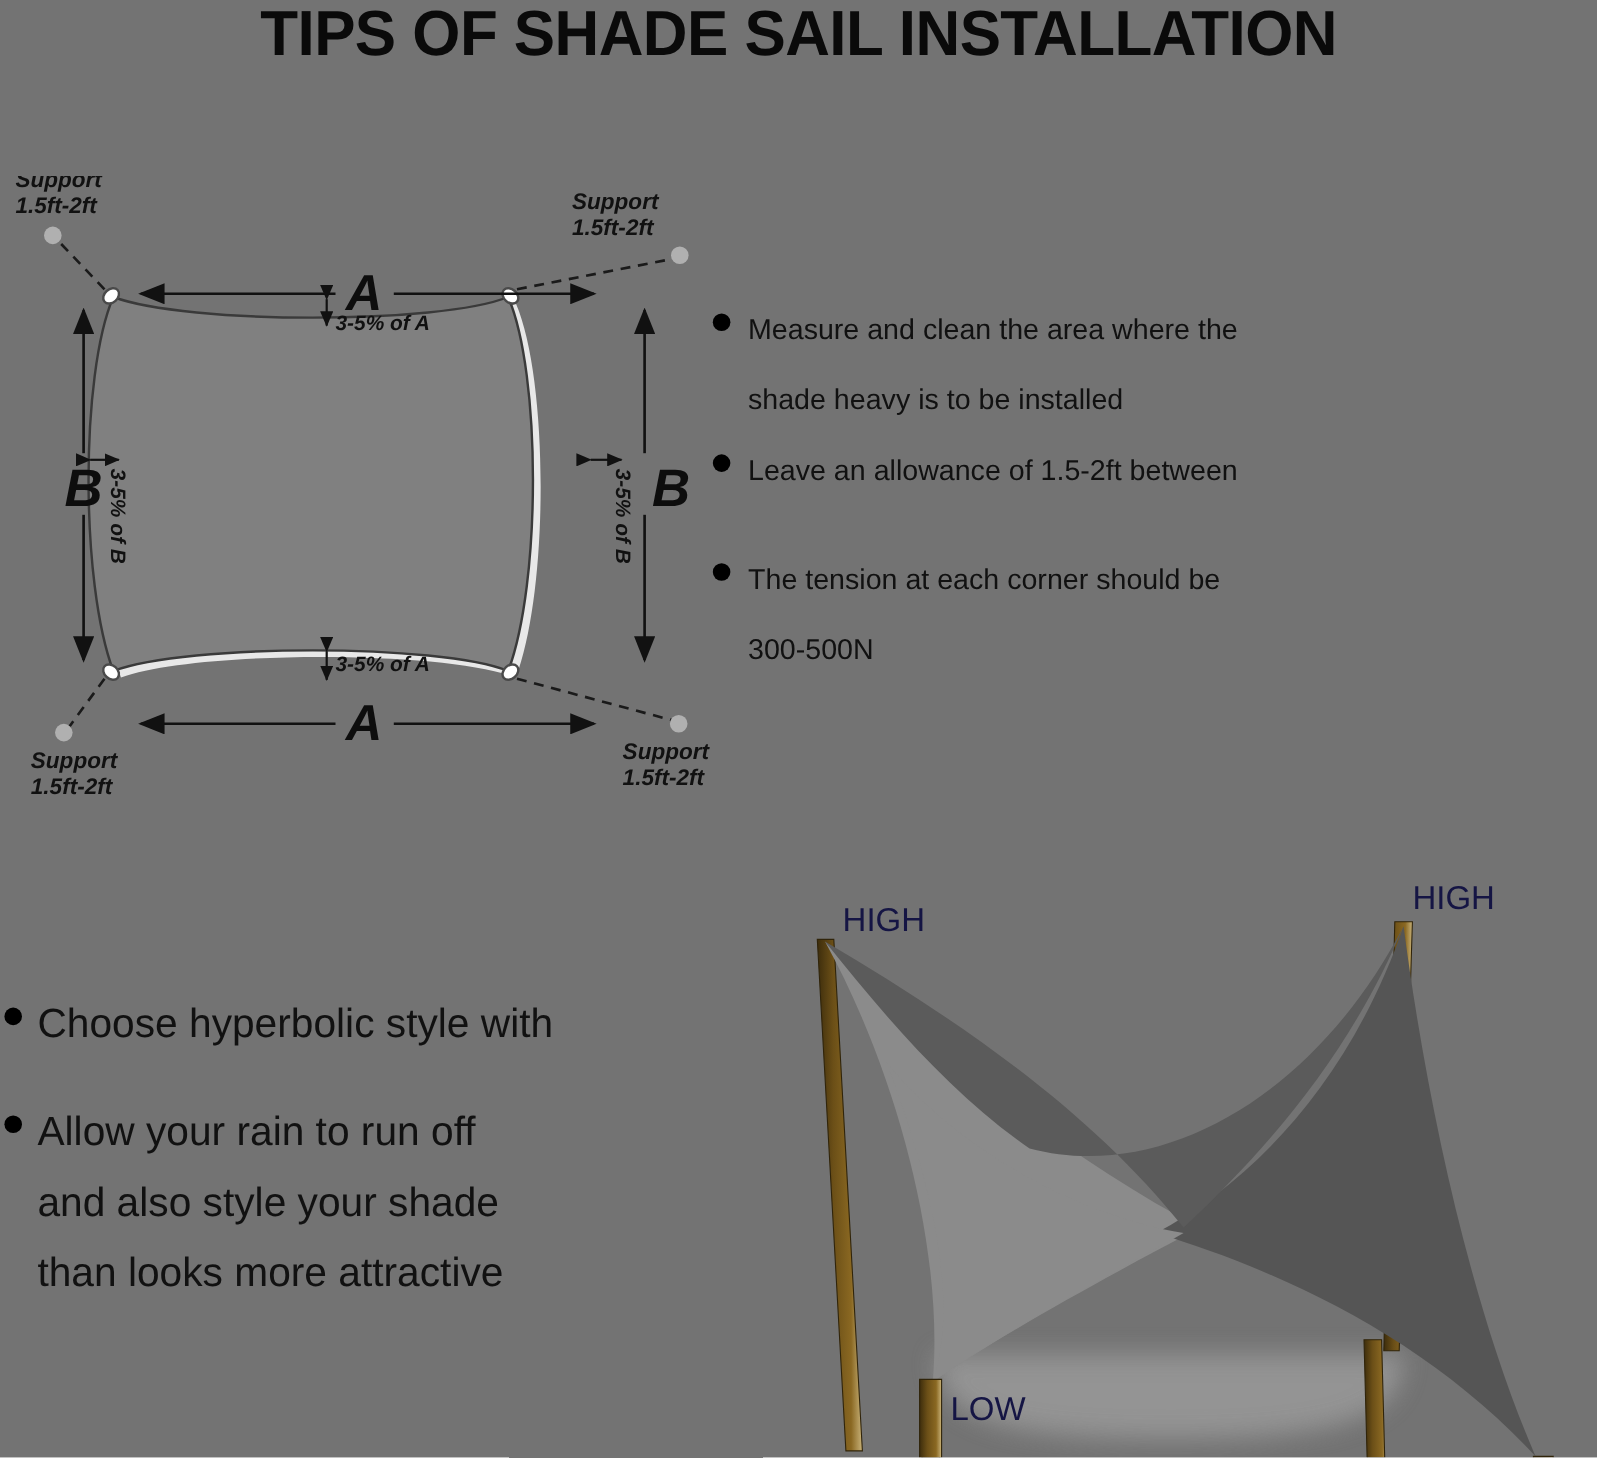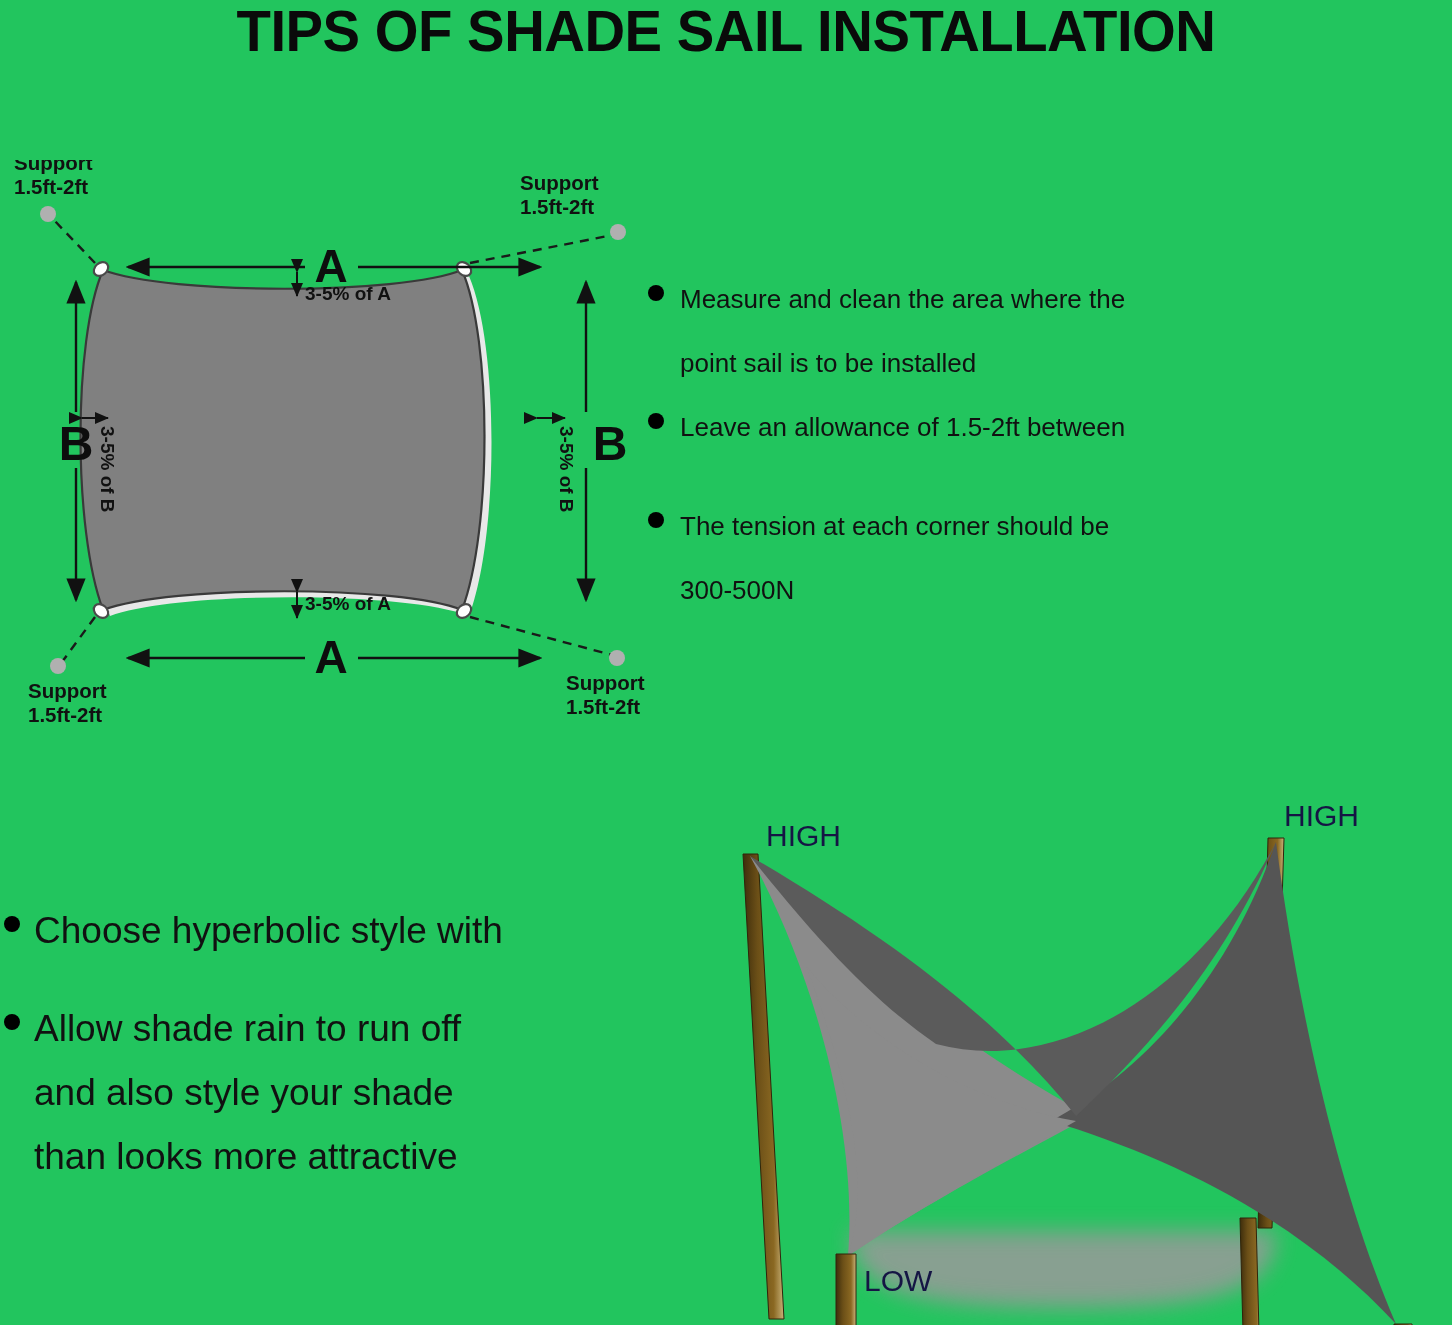--- a/index.html
+++ b/index.html
@@ -9,21 +9,21 @@
     background: #ffffff;
   }
   body {
     font-family: "Liberation Sans", "DejaVu Sans", sans-serif;
     color: #000000;
   }
   #page {
     position: relative;
     width: 1452px;
     height: 1325px;
-    background: #22c55e;
+    background: #737373;
     overflow: hidden;
   }
 
   
   #title {
     position: absolute;
     left: 0;
     top: 0;
     width: 1452px;
     height: 62px;
@@ -110,21 +110,21 @@
     fill: #151544;
   }
 </style>
 </head>
 <body>
 
 <div id="page">
 
   <div id="title">TIPS OF SHADE SAIL INSTALLATION</div>
 
-  <div id="diagram-rect" style="top:160px;">
+  <div id="diagram-rect" style="top:160px;font-style:italic;">
     <svg width="650" height="580" viewBox="0 0 650 580" xmlns="http://www.w3.org/2000/svg">
       <defs>
         <marker id="arrHead" markerWidth="10" markerHeight="8" refX="9" refY="4" orient="auto" markerUnits="strokeWidth">
           <path d="M0,0 L10,4 L0,8 z" fill="#111"></path>
         </marker>
         <marker id="arrHeadS" markerWidth="7" markerHeight="6" refX="6.5" refY="3" orient="auto" markerUnits="strokeWidth">
           <path d="M0,0 L7,3 L0,6 z" fill="#111"></path>
         </marker>
       </defs>
 
@@ -220,21 +220,21 @@
     </svg>
   </div>
 
   <div id="tips-right">
     <div class="bullet-row">
       <span class="bullet-dot"></span>
       <span class="bullet-text">Measure and clean the area where the</span>
     </div>
     <div class="bullet-row">
       <span class="bullet-dot hidden"></span>
-      <span class="bullet-text">point sail is to be installed</span>
+      <span class="bullet-text">shade heavy is to be installed</span>
     </div>
     <div class="bullet-row">
       <span class="bullet-dot"></span>
       <span class="bullet-text">Leave an allowance of 1.5-2ft between</span>
     </div>
     <div class="bullet-row">
       <span class="bullet-dot hidden"></span>
     </div>
     <div class="bullet-row">
       <span class="bullet-dot"></span>
@@ -249,21 +249,21 @@
   <div id="tips-bottom-left">
     <div class="bullet-row">
       <span class="bullet-dot"></span>
       <span class="bullet-text">Choose hyperbolic style with</span>
     </div>
     <div class="bullet-row">
       <span class="bullet-dot hidden"></span>
     </div>
     <div class="bullet-row">
       <span class="bullet-dot"></span>
-      <span class="bullet-text">Allow shade rain to run off</span>
+      <span class="bullet-text">Allow your rain to run off</span>
     </div>
     <div class="bullet-row">
       <span class="bullet-dot hidden"></span>
       <span class="bullet-text">and also style your shade</span>
     </div>
     <div class="bullet-row">
       <span class="bullet-dot hidden"></span>
       <span class="bullet-text">than looks more attractive</span>
     </div>
   </div>

